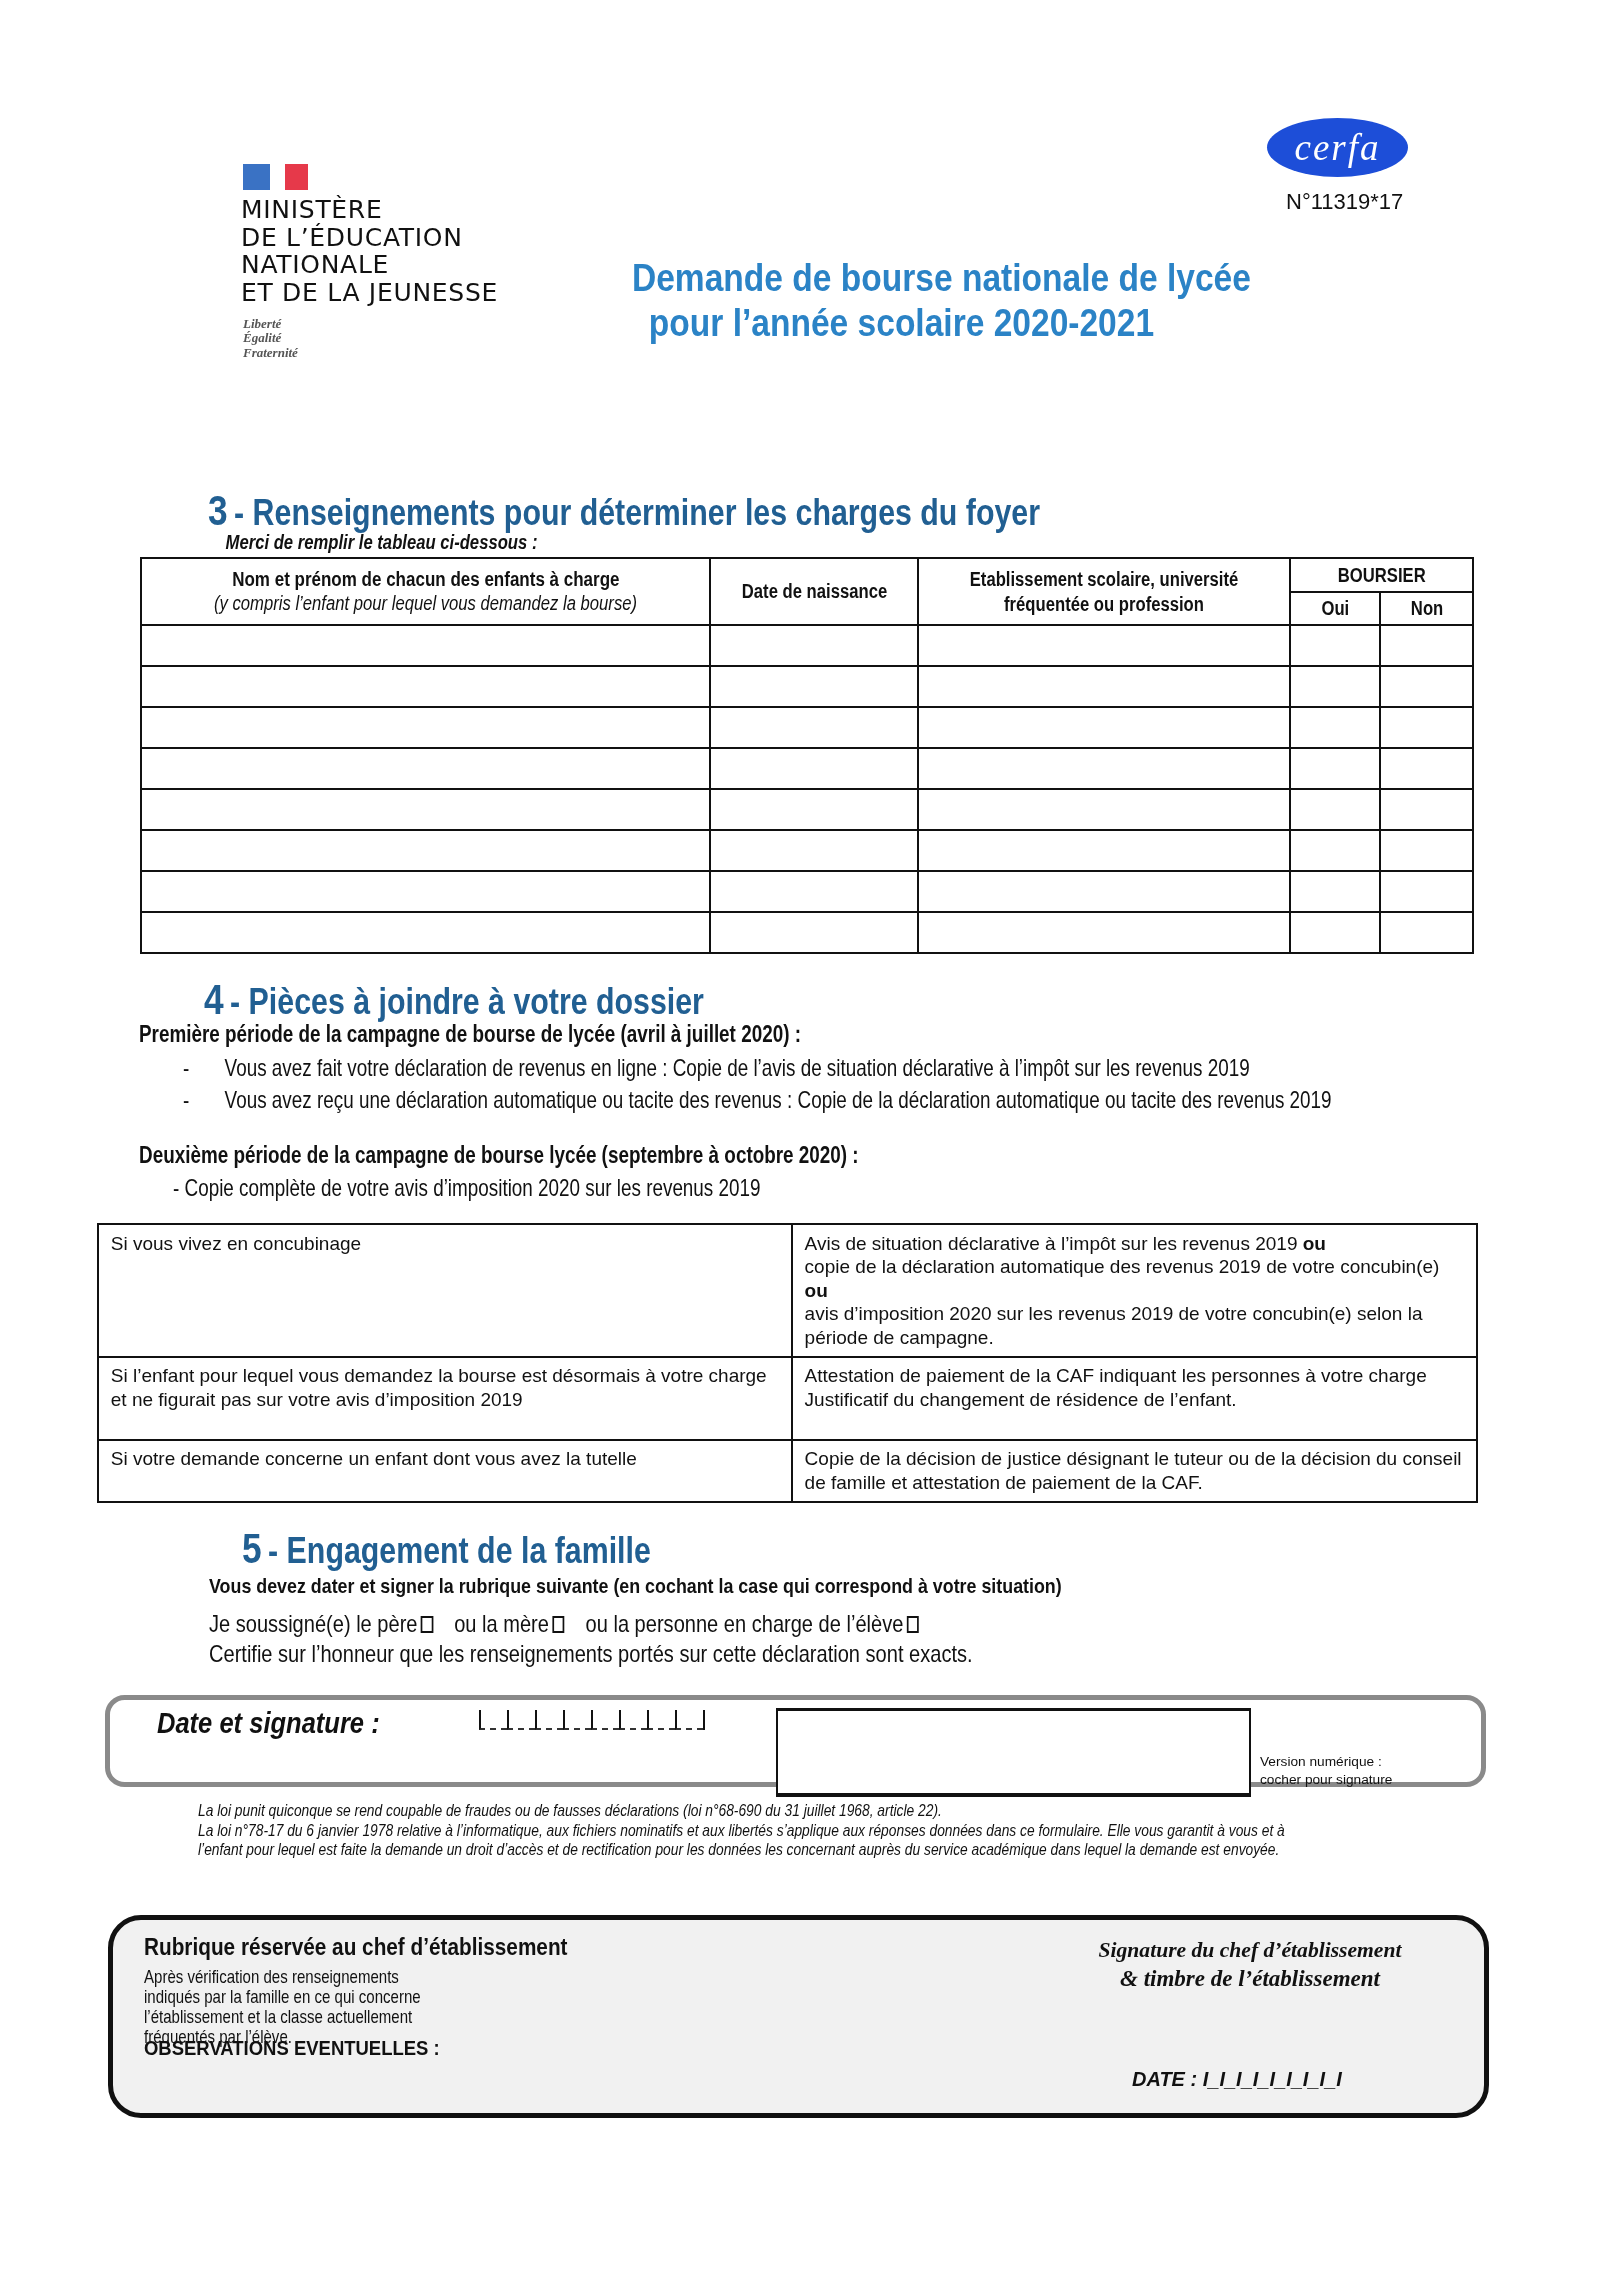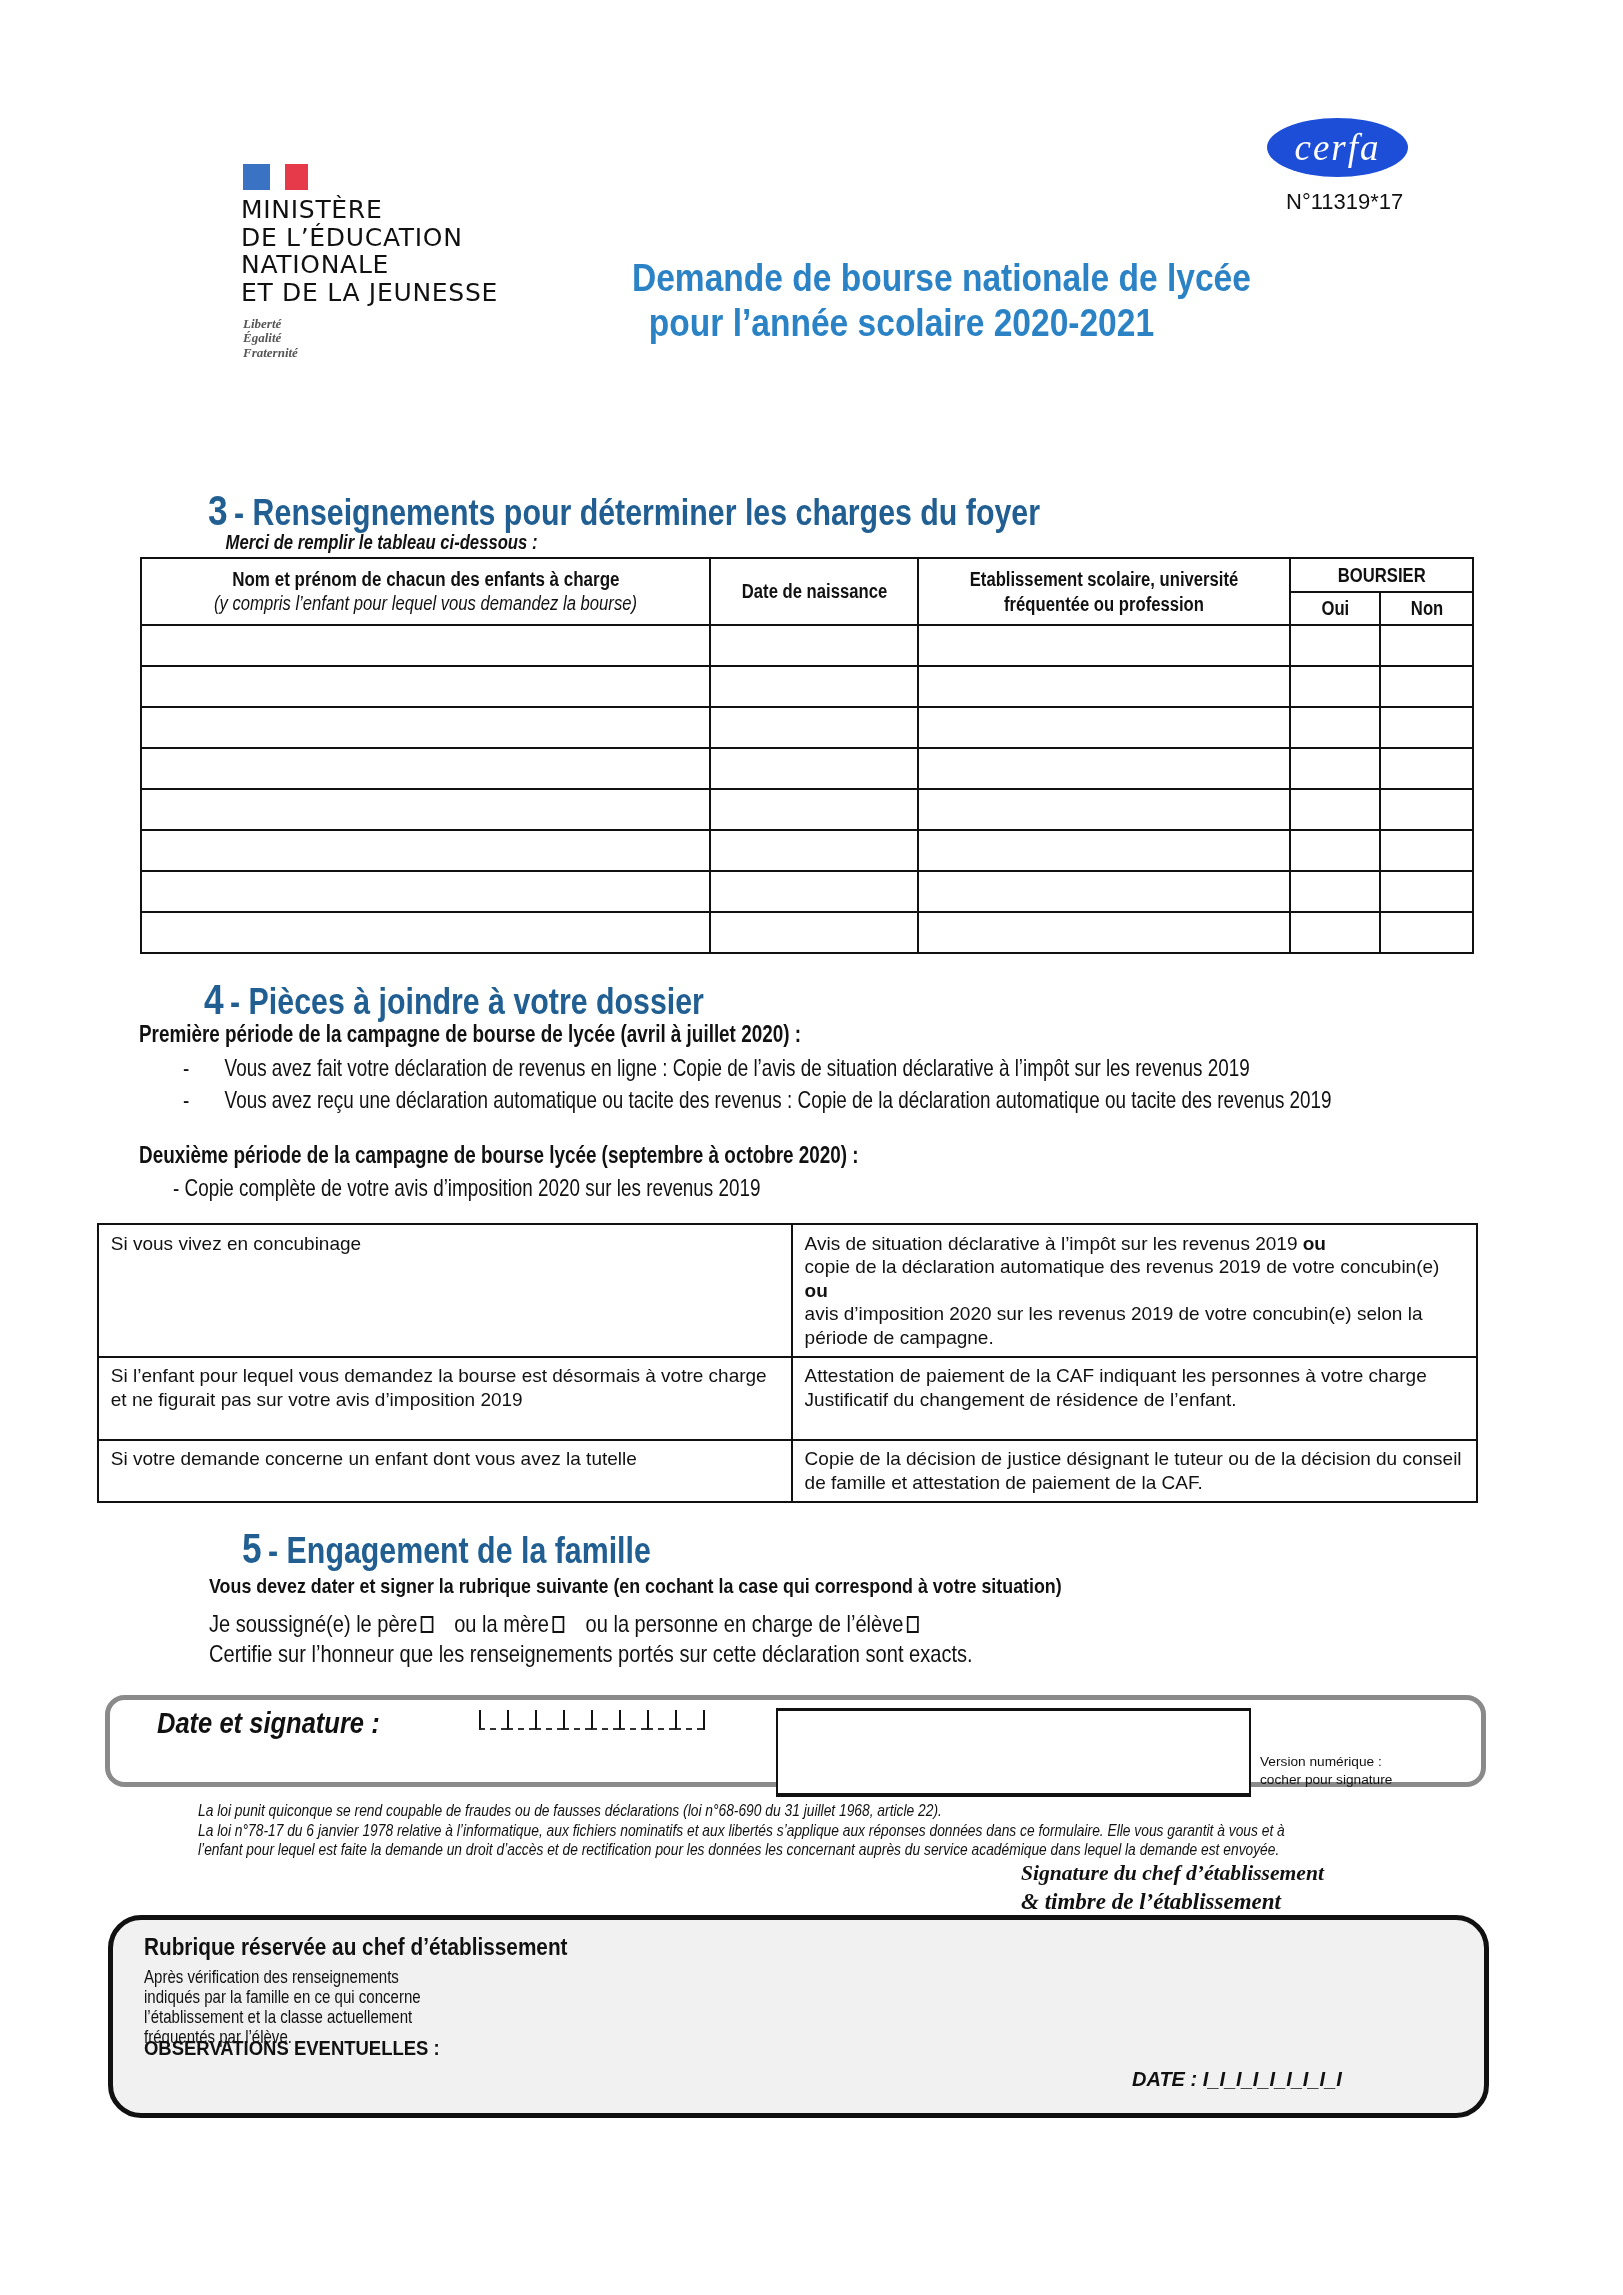--- a/index.html
+++ b/index.html
@@ -67,21 +67,21 @@
   .sig-frame { left: 776px; top: 1708px; width: 471px; height: 82px; border: 2.6px solid #111; border-top-width: 3.9px; border-bottom-width: 4.6px; background: #fff; }
   .version { left: 1260px; top: 1753px; font-size: 13.7px; line-height: 17.7px; }
 
   .legal { left: 198px; top: 1801px; font-size: 15.7px; font-style: italic; line-height: 19.6px; transform: scaleX(0.88); transform-origin: left top; width: 1263px; }
 
   
   .reserved { left: 108px; top: 1915px; width: 1381px; height: 203px; border: 5.9px solid #111; border-radius: 33px; background: #f1f1f1; box-sizing: border-box; }
   .res-title { left: 144px; top: 1934px; font-size: 23.6px; font-weight: bold; transform: scaleX(0.88); transform-origin: left top; white-space: nowrap; }
   .res-text { left: 144px; top: 1967px; font-size: 17.7px; line-height: 20px; transform: scaleX(0.85); transform-origin: left top; width: 367px; }
   .res-obs { left: 144px; top: 2036px; font-size: 21px; font-weight: bold; transform: scaleX(0.88); transform-origin: left top; white-space: nowrap; }
-  .res-sig { left: 1021px; top: 1860px; width: 458px; text-align: left; font-family: "Liberation Serif", serif; font-style: italic; font-weight: bold; font-size: 21.6px; line-height: 27.5px; }
+  .res-sig { left: 1021px; top: 1937px; width: 458px; text-align: center; font-family: "Liberation Serif", serif; font-style: italic; font-weight: bold; font-size: 21.6px; line-height: 27.5px; }
   .res-date { left: 1132px; top: 2068px; font-size: 20px; font-weight: bold; font-style: italic; white-space: nowrap; }
 </style>
 </head>
 <body>
 
 <div class="abs marianne">
   <div class="blue"></div>
   <div class="red"></div>
 </div>
 <div class="abs ministry">

